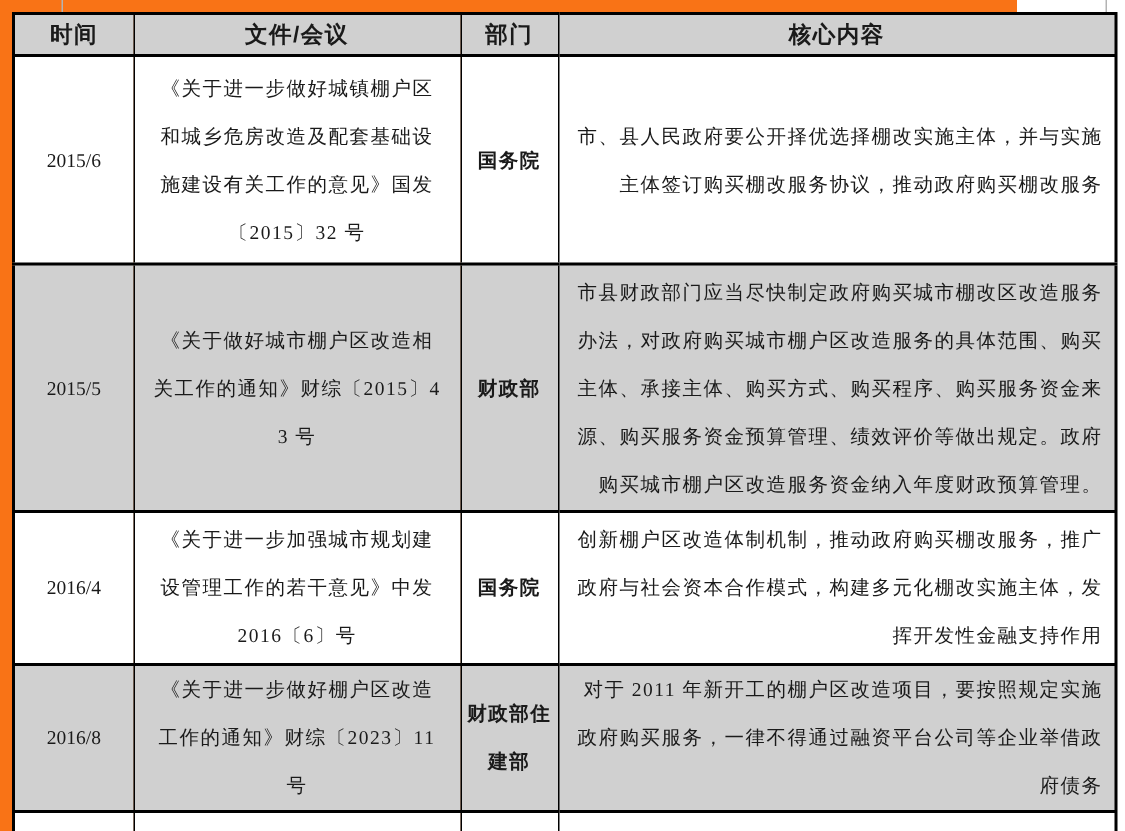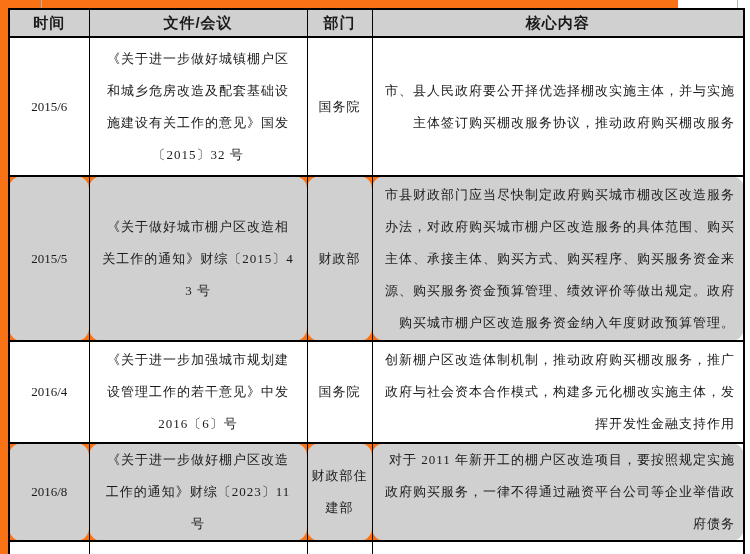--- a/index.html
+++ b/index.html
@@ -46,23 +46,23 @@
     background: #d0d0d0;
     letter-spacing: 1px;
   }
   td {
     font-size: 13px;
     line-height: 32px;
     letter-spacing: 1px;
   }
   td.col-time     { padding: 0 16px;  letter-spacing: 0; margin-left: 40px; }
   td.col-document { padding: 0 12px; }
-  td.col-dept     { padding: 0 4px;  }
+  td.col-dept     { padding: 0 4px; font-weight: bold;  }
   td.col-content  { padding: 0 8px; text-align: right;  }
-  tr.row-shaded td { background: #d0d0d0; border-radius: 13px; }
+  tr.row-shaded td { background: #d0d0d0; }
   tr.row-plain  td { background: #ffffff; }
   tr.row-1 { height: 139px; }
   tr.row-2 { height: 165px; }
   tr.row-3 { height: 102px; }
   tr.row-4 { height: 93px;  }
   tr.row-partial { height: 60px; }
   tr.row-partial td { background: #ffffff; }
 </style>
 </head>
 <body>

